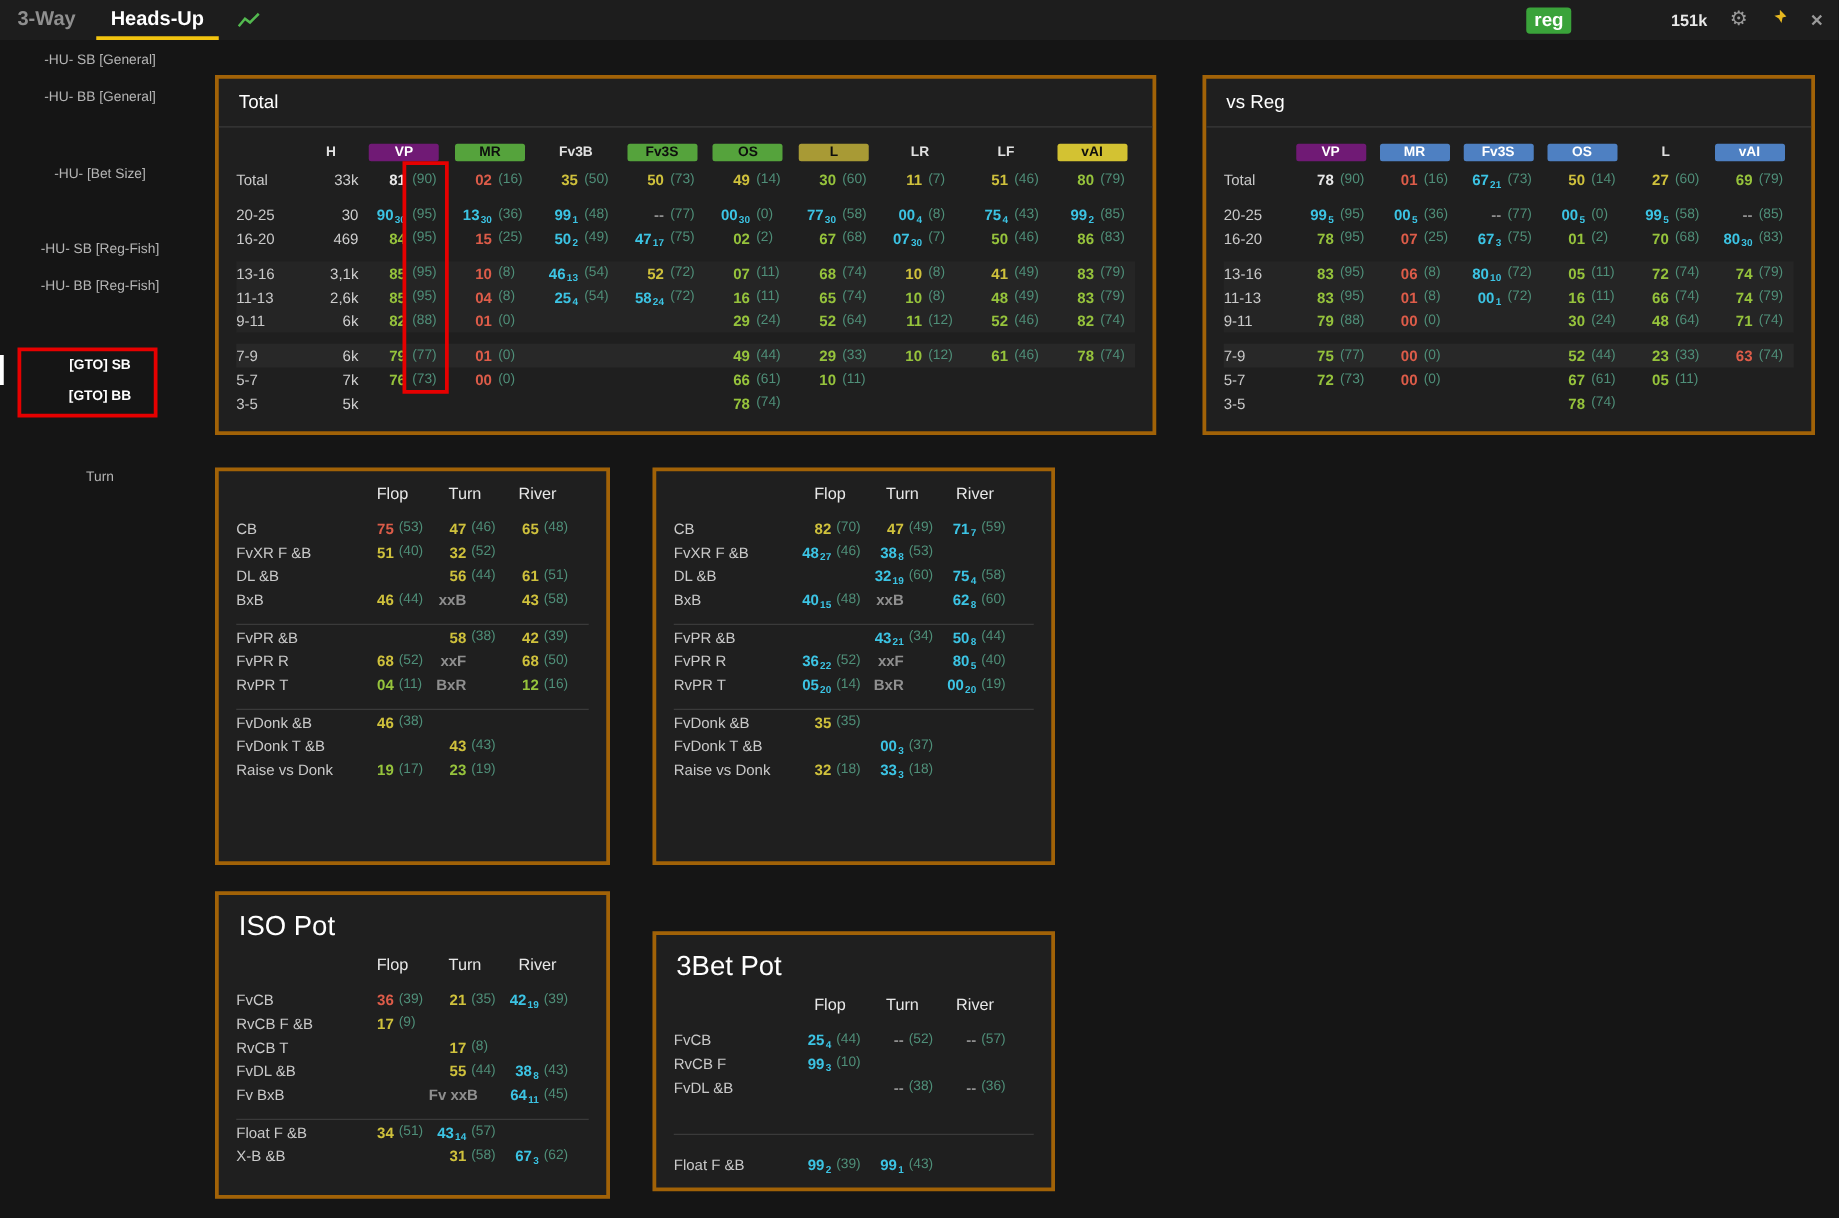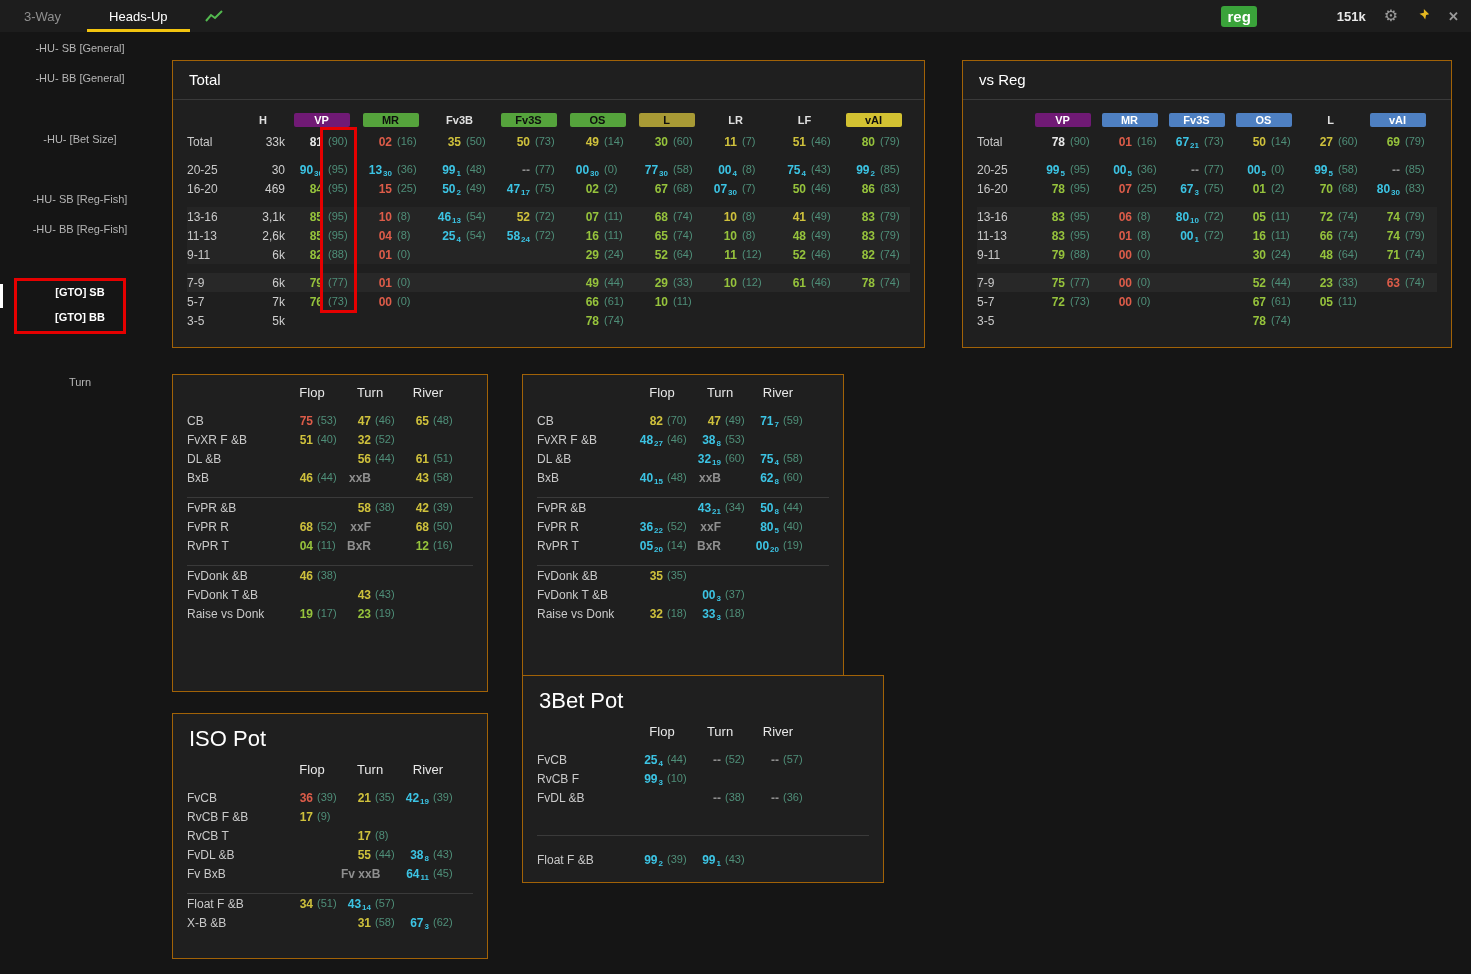--- a/index.html
+++ b/index.html
@@ -2,21 +2,21 @@
 <html><head>
 <meta charset="utf-8">
 <style>
   *{box-sizing:border-box;margin:0;padding:0}
   html,body{width:1471px;height:974px;overflow:hidden}
   body{background:#151515;font-family:"Liberation Sans",sans-serif;color:#ddd;position:relative}
 
   
   .topbar{position:absolute;left:0;top:0;width:1471px;height:32px;background:#1d1d1d;display:flex;align-items:center}
   .tabs{display:flex;height:100%}
-  .tab{padding:0 24px;font-size:13px;font-weight:400;color:#8f8f8f;display:flex;align-items:center;position:relative;height:100%}
+  .tab{padding:0 14px;font-size:16px;font-weight:700;color:#8f8f8f;display:flex;align-items:center;position:relative;height:100%}
   .tab.active{color:#fff}
   .tab.active::after{content:"";position:absolute;left:2px;right:2px;bottom:0;height:3px;background:#f2c40f}
   .icon-tab{width:44px;height:100%;display:flex;align-items:center;justify-content:center}
   .topbar-right{margin-left:auto;display:flex;align-items:center;gap:18px;padding-right:12px}
   .reg-badge{background:#3aa33a;color:#fff;font-size:15px;font-weight:700;padding:2px 6px;border-radius:3px;margin-right:62px}
   .count{font-size:13px;font-weight:700;color:#e8e8e8}
   .tb-icon{color:#9a9a9a;font-size:16px;line-height:1}
   .close-x{color:#9a9a9a;font-size:13px;font-weight:700}
 
   
@@ -29,27 +29,27 @@
   .side-item:nth-child(4){top:161px}
   .side-item:nth-child(5){top:191px}
   .side-item:nth-child(6){top:254px;color:#fff;font-weight:700}
   .side-item:nth-child(7){top:279px;color:#fff;font-weight:700}
   .side-item:nth-child(8){top:344px}
   #side-frame{position:absolute;left:14px;top:246px;width:112px;height:56px;border:3px solid #e60000;pointer-events:none}
   #side-indicator{position:absolute;left:0;top:252px;width:3px;height:24px;background:#ffffff}
 
   
   .main{position:absolute;left:160px;top:32px;right:0;bottom:0}
-  .panel{position:absolute;background:#1f1f1f;border:1px solid #a16207}
+  .panel{position:absolute;background:#1f1f1f;border:3px solid #a16207}
   #panel-total {left:12px; top:28px; width:753px;height:288px}
   #panel-vsreg {left:802px;top:28px; width:490px;height:288px}
   #panel-limp  {left:12px; top:342px;width:316px;height:318px}
   #panel-raise {left:362px;top:342px;width:322px;height:318px}
   #panel-iso   {left:12px; top:681px;width:316px;height:246px}
-  #panel-3bet  {left:362px;top:643px;width:362px;height:208px}
+  #panel-3bet  {left:362px;top:713px;width:322px;height:208px}
 
   
   .stat-title{padding:10px 16px;font-size:15px;color:#fff;border-bottom:1px solid #3a3a3a;height:39px}
   .stat-body{padding:8px 14px 10px}
   .srow{display:flex;align-items:center;height:19px;font-size:12px;font-weight:700;white-space:nowrap}
   .headrow{height:24px;font-weight:700}
   .rlabel{width:52px;color:#c9c9c9;font-weight:400}
   .hval{width:48px;text-align:right;color:#cfcfcf;font-weight:400;padding-right:2px}
   .cell{width:69px;display:flex}
   #panel-vsreg .cell{width:67px}

